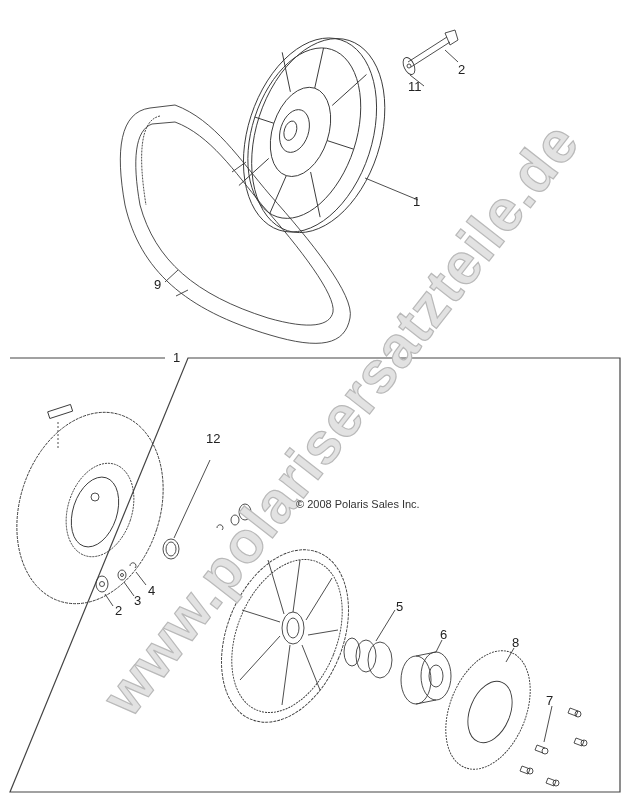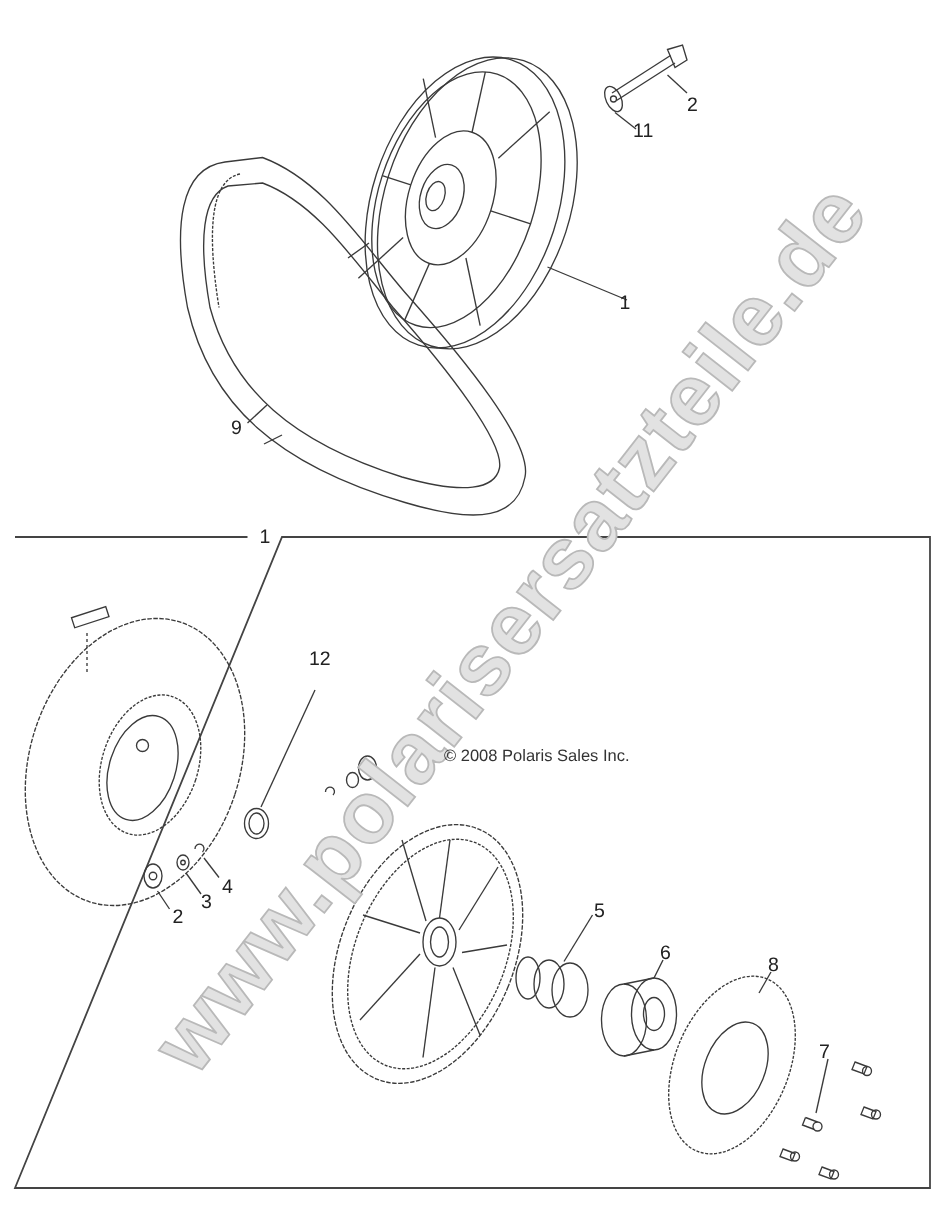--- a/index.html
+++ b/index.html
@@ -135,21 +135,21 @@
         <line x1="544" y1="742" x2="552" y2="706"></line>
       </g>
     </g>
   </svg>
 
   <div class="wm">www.polarisersatzteile.de</div>
 
   <span class="callout" style="left:413px;top:195px">1</span>
   <span class="callout" style="left:154px;top:278px">9</span>
   <span class="callout" style="left:458px;top:63px">2</span>
-  <span class="callout" style="left:422px;top:80px">11</span>
+  <span class="callout" style="left:408px;top:80px">11</span>
   <span class="callout" style="left:170px;top:351px;background:#fff;padding:0 3px">1</span>
   <span class="callout" style="left:115px;top:604px">2</span>
   <span class="callout" style="left:134px;top:594px">3</span>
   <span class="callout" style="left:148px;top:584px">4</span>
   <span class="callout" style="left:206px;top:432px">12</span>
   <span class="callout" style="left:396px;top:600px">5</span>
   <span class="callout" style="left:440px;top:628px">6</span>
   <span class="callout" style="left:512px;top:636px">8</span>
   <span class="callout" style="left:546px;top:694px">7</span>
 

